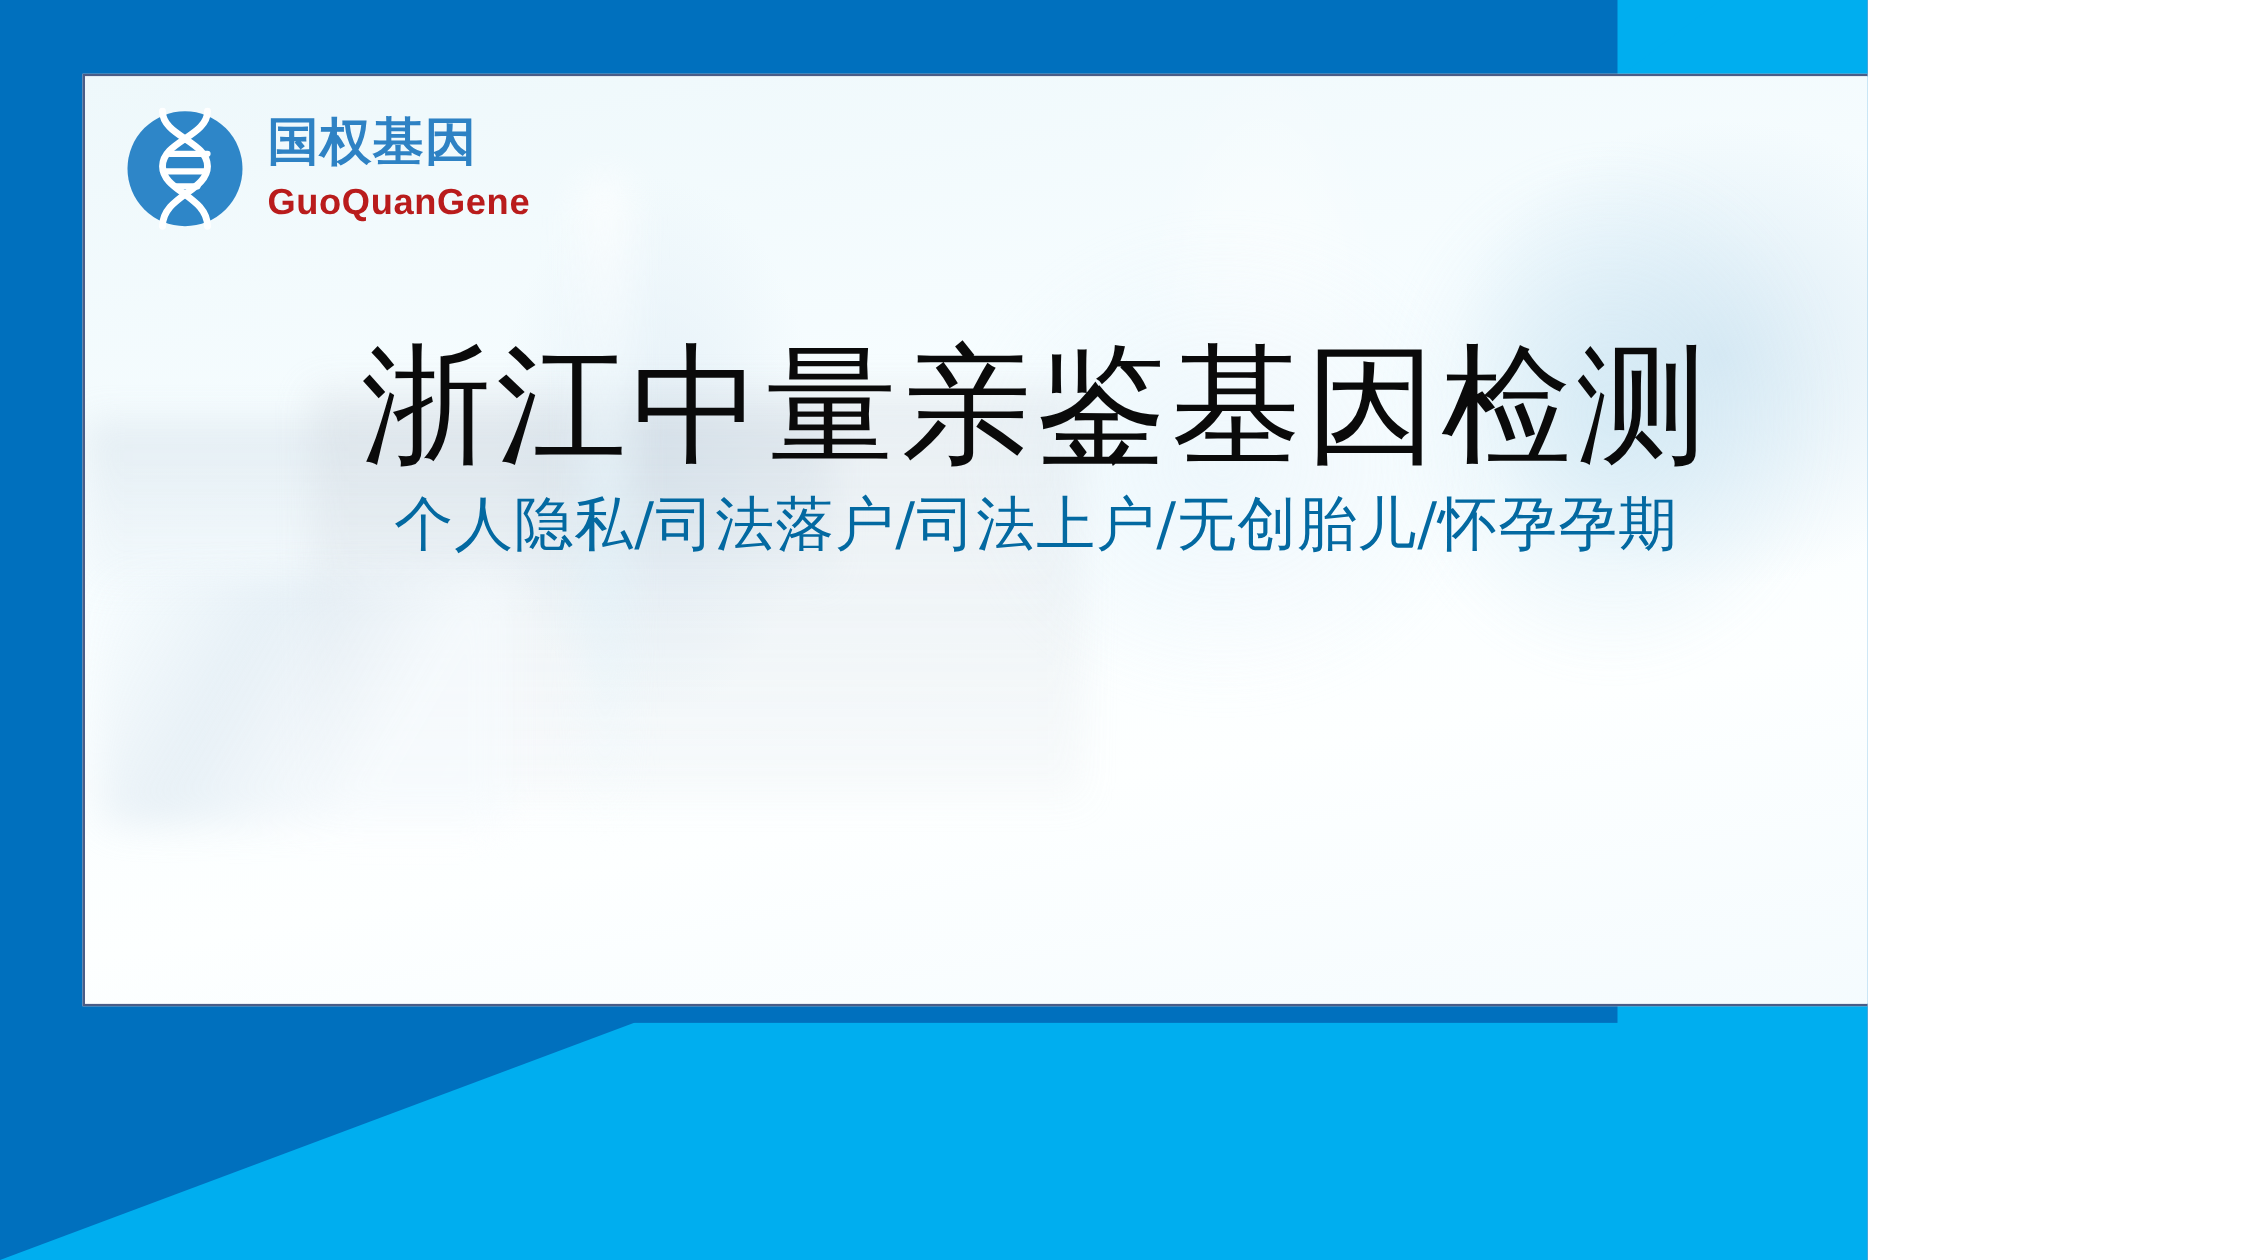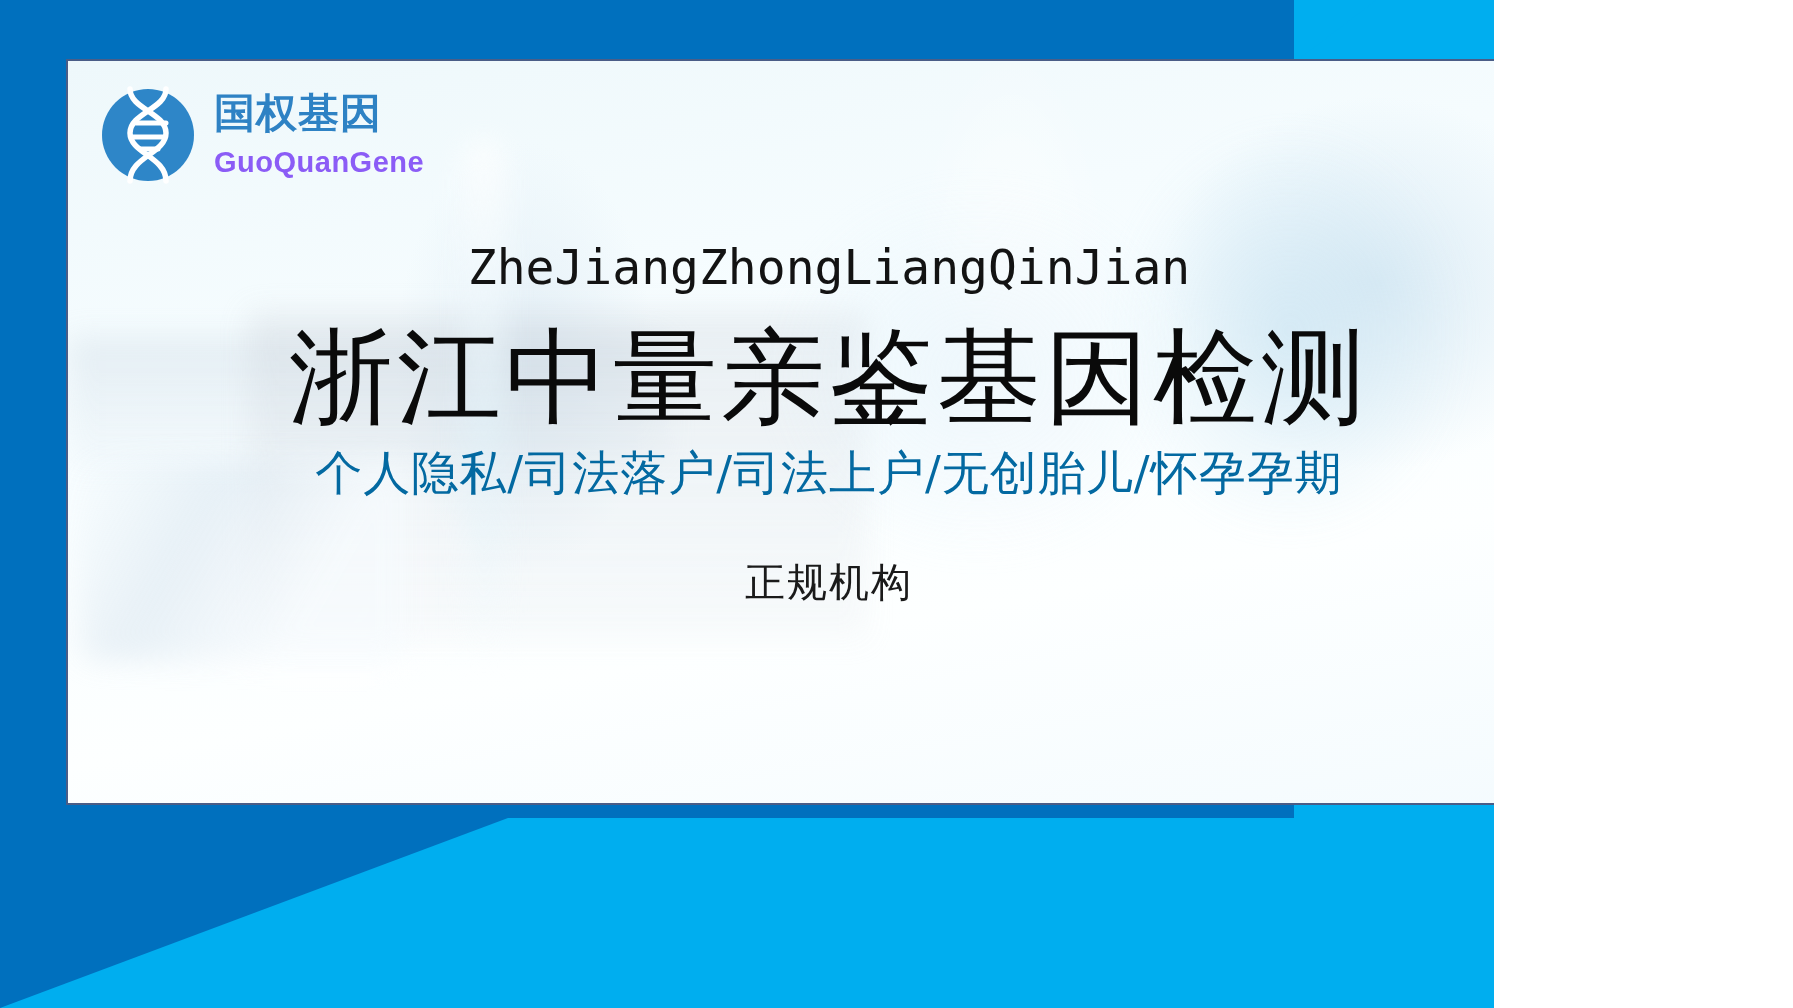--- a/index.html
+++ b/index.html
@@ -138,21 +138,21 @@
     font-weight: bold;
     font-size: 41px;
     color: #2e82c4;
     letter-spacing: 1px;
     white-space: nowrap;
   }
   .logo-en {
     font-family: "Liberation Sans", sans-serif;
     font-weight: bold;
     font-size: 29px;
-    color: #8b5cf6;
+    color: #b91c1c;
     letter-spacing: 0.5px;
     margin-top: 14px;
     white-space: nowrap;
   }
 
   
   .headline {
     position: absolute;
     left: 0;
     right: 0;
@@ -229,22 +229,20 @@
           <line x1="44" y1="66" x2="62" y2="66"></line>
         </g>
       </svg>
       <div class="logo-words">
         <span class="logo-cn">国权基因</span>
         <span class="logo-en">GuoQuanGene</span>
       </div>
     </div>
 
     <div class="headline">
-      <div class="pinyin">ZheJiangZhongLiangQinJian</div>
       <div class="title-cn">浙江中量亲鉴基因检测</div>
       <div class="subtitle-cn">个人隐私/司法落户/司法上户/无创胎儿/怀孕孕期</div>
       <div class="tagline">
-        <span>正规机构</span>
       </div>
     </div>
 
   </div>
 </div>
 
 </body></html>

